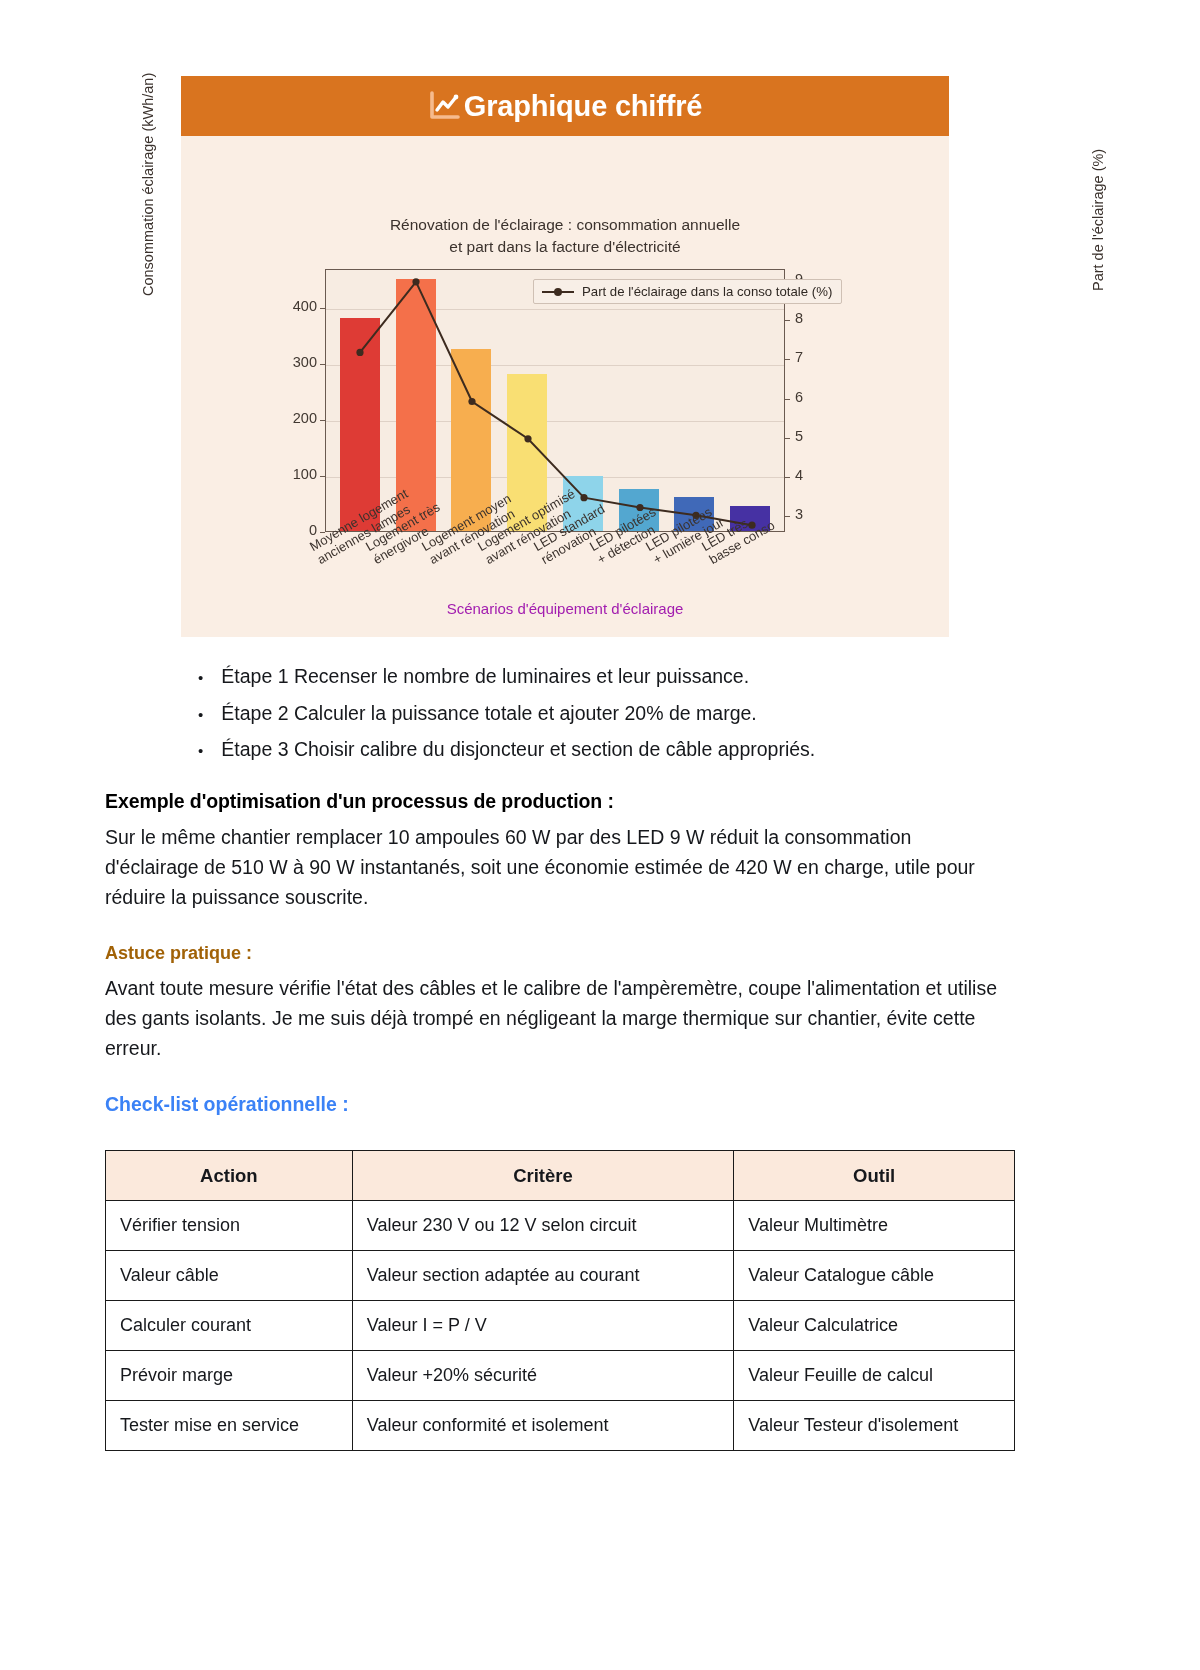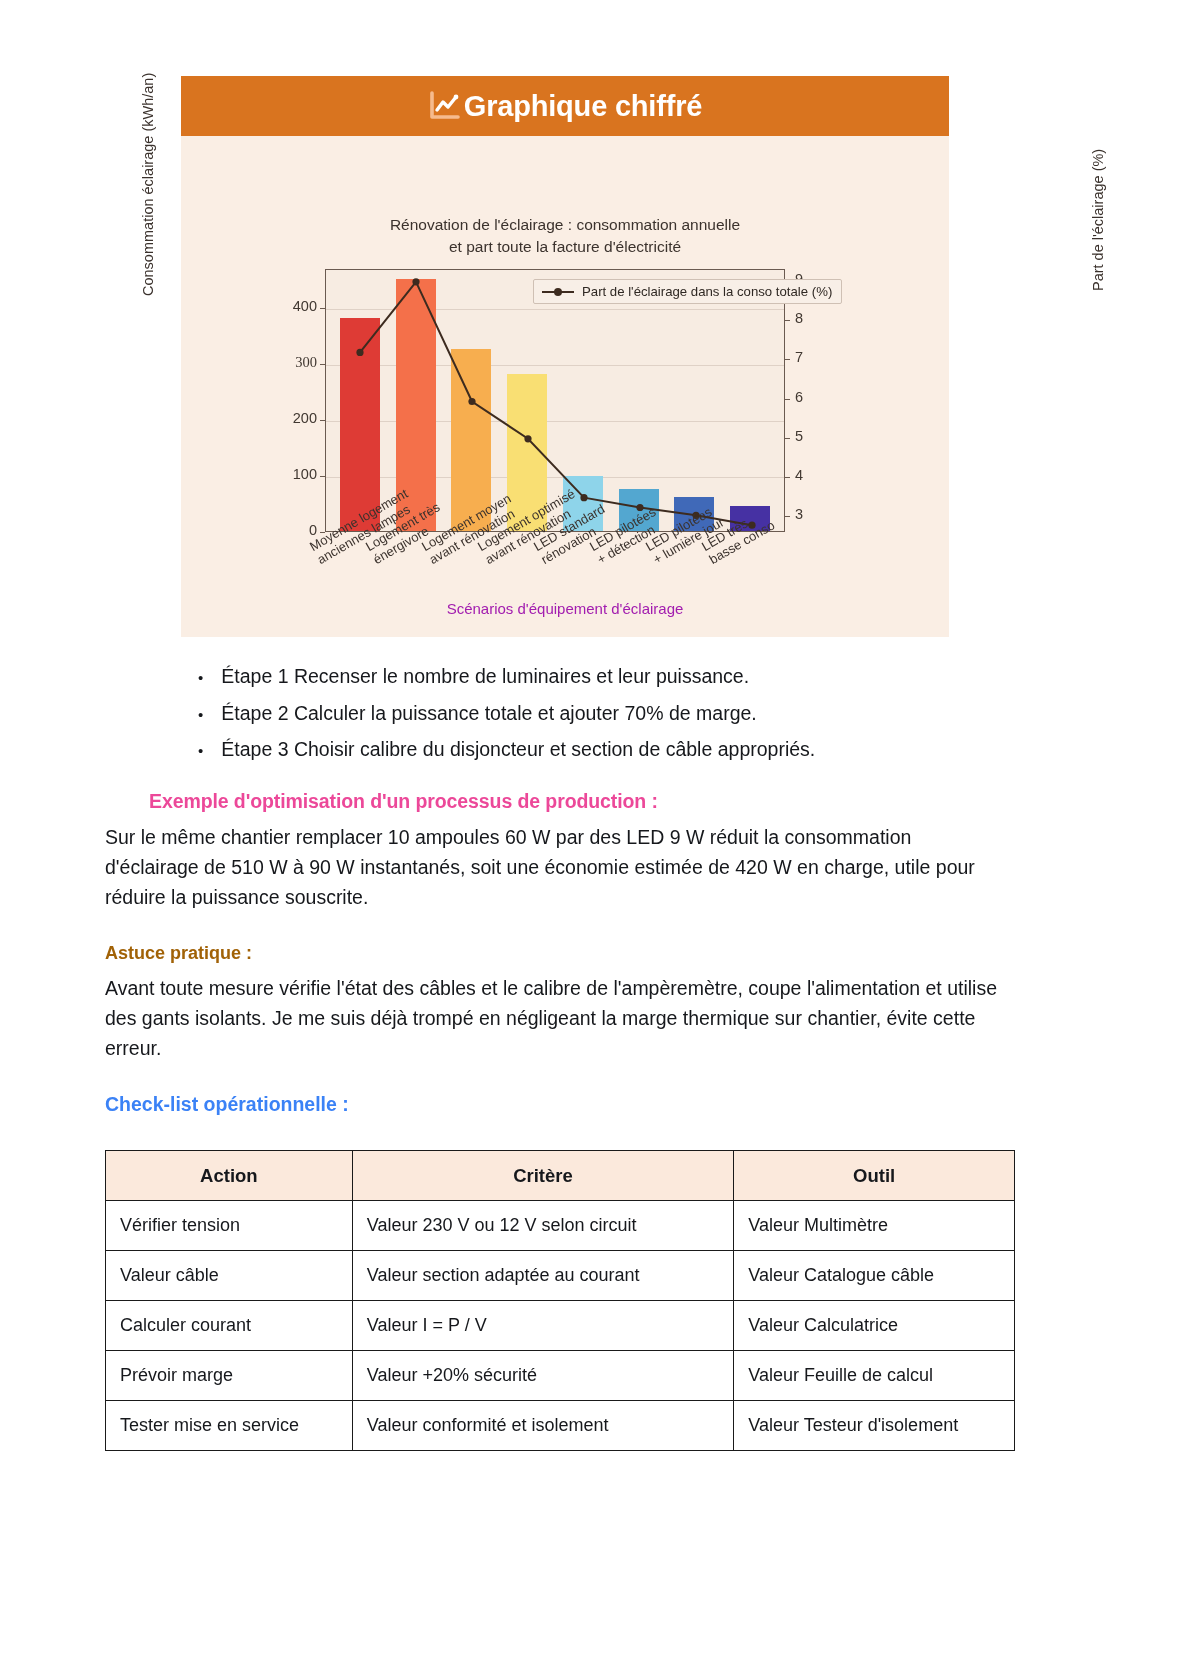--- a/index.html
+++ b/index.html
@@ -170,25 +170,24 @@
     font-size: 19.5px;
     color: #16181c;
     line-height: 1.0;
     margin-bottom: 17px;
   }
   .bullet .dot { font-size: 15px; line-height: 1; }
 
   
   .block { position: absolute; left: 105px; width: 905px; }
   .h-green {
-    color: #ec4899;
+    color: #000000;
     font-weight: bold;
     font-size: 19.5px;
     letter-spacing: -0.1px;
-    margin-left: 44px;
   }
   .h-tan {
     color: #a16207;
     font-weight: bold;
     font-size: 18px;
   }
   .h-black {
     color: #3b82f6;
     font-weight: bold;
     font-size: 19.5px;
@@ -239,34 +238,34 @@
           <path d="M9 20 L15 12 L20 17 L28 7" stroke="#ffffff" stroke-width="3.4" fill="none" stroke-linecap="round" stroke-linejoin="round"></path>
           <circle cx="28" cy="7" r="2.4" fill="#ffffff"></circle>
         </svg>
       </span>
       <span class="hdr-title">Graphique chiffré</span>
     </div>
 
     <div class="chart-wrap">
       <div class="chart-title">
         <div>Rénovation de l'éclairage : consommation annuelle</div>
-        <div>et part toute la facture d'électricité</div>
+        <div>et part dans la facture d'électricité</div>
       </div>
 
       <div class="yaxis-title-left">Consommation éclairage (kWh/an)</div>
       <div class="yaxis-title-right">Part de l'éclairage (%)</div>
 
       <div id="ytick-left-host">
           <div class="ylab-left" style="left: 94px; top: 386px;">0</div>
           <div class="tick-left" style="left: 139px; top: 396px;"></div>
           <div class="ylab-left" style="left: 94px; top: 330.043px;">100</div>
           <div class="tick-left" style="left: 139px; top: 340.043px;"></div>
           <div class="ylab-left" style="left: 94px; top: 274.085px;">200</div>
           <div class="tick-left" style="left: 139px; top: 284.085px;"></div>
-          <div class="ylab-left" style="left: 94px; top: 218.128px; font-family: Liberation Serif, serif;">300</div>
+          <div class="ylab-left" style="left: 94px; top: 218.128px;">300</div>
           <div class="tick-left" style="left: 139px; top: 228.128px;"></div>
           <div class="ylab-left" style="left: 94px; top: 162.17px;">400</div>
           <div class="tick-left" style="left: 139px; top: 172.17px;"></div>
         </div>
       <div id="ytick-right-host">
           <div class="ylab-right" style="left: 614px; top: 370.299px;">3</div>
           <div class="tick-right" style="left: 604px; top: 380.299px;"></div>
           <div class="ylab-right" style="left: 614px; top: 331.045px;">4</div>
           <div class="tick-right" style="left: 604px; top: 341.045px;"></div>
           <div class="ylab-right" style="left: 614px; top: 291.791px;">5</div>
@@ -356,21 +355,21 @@
     </div>
   </div>
 
   <div class="bullets" id="bullethost">
       <div class="bullet">
         <span class="dot">•</span>
         <span>Étape 1 Recenser le nombre de luminaires et leur puissance.</span>
       </div>
       <div class="bullet">
         <span class="dot">•</span>
-        <span>Étape 2 Calculer la puissance totale et ajouter 70% de marge.</span>
+        <span>Étape 2 Calculer la puissance totale et ajouter 20% de marge.</span>
       </div>
       <div class="bullet">
         <span class="dot">•</span>
         <span>Étape 3 Choisir calibre du disjoncteur et section de câble appropriés.</span>
       </div>
     </div>
 
   <div class="block" style="top:790px;">
     <div class="h-green">Exemple d'optimisation d'un processus de production :</div>
     <div class="para">Sur le même chantier remplacer 10 ampoules 60 W par des LED 9 W réduit la consommation d'éclairage de 510 W à 90 W instantanés, soit une économie estimée de 420 W en charge, utile pour réduire la puissance souscrite.</div>

